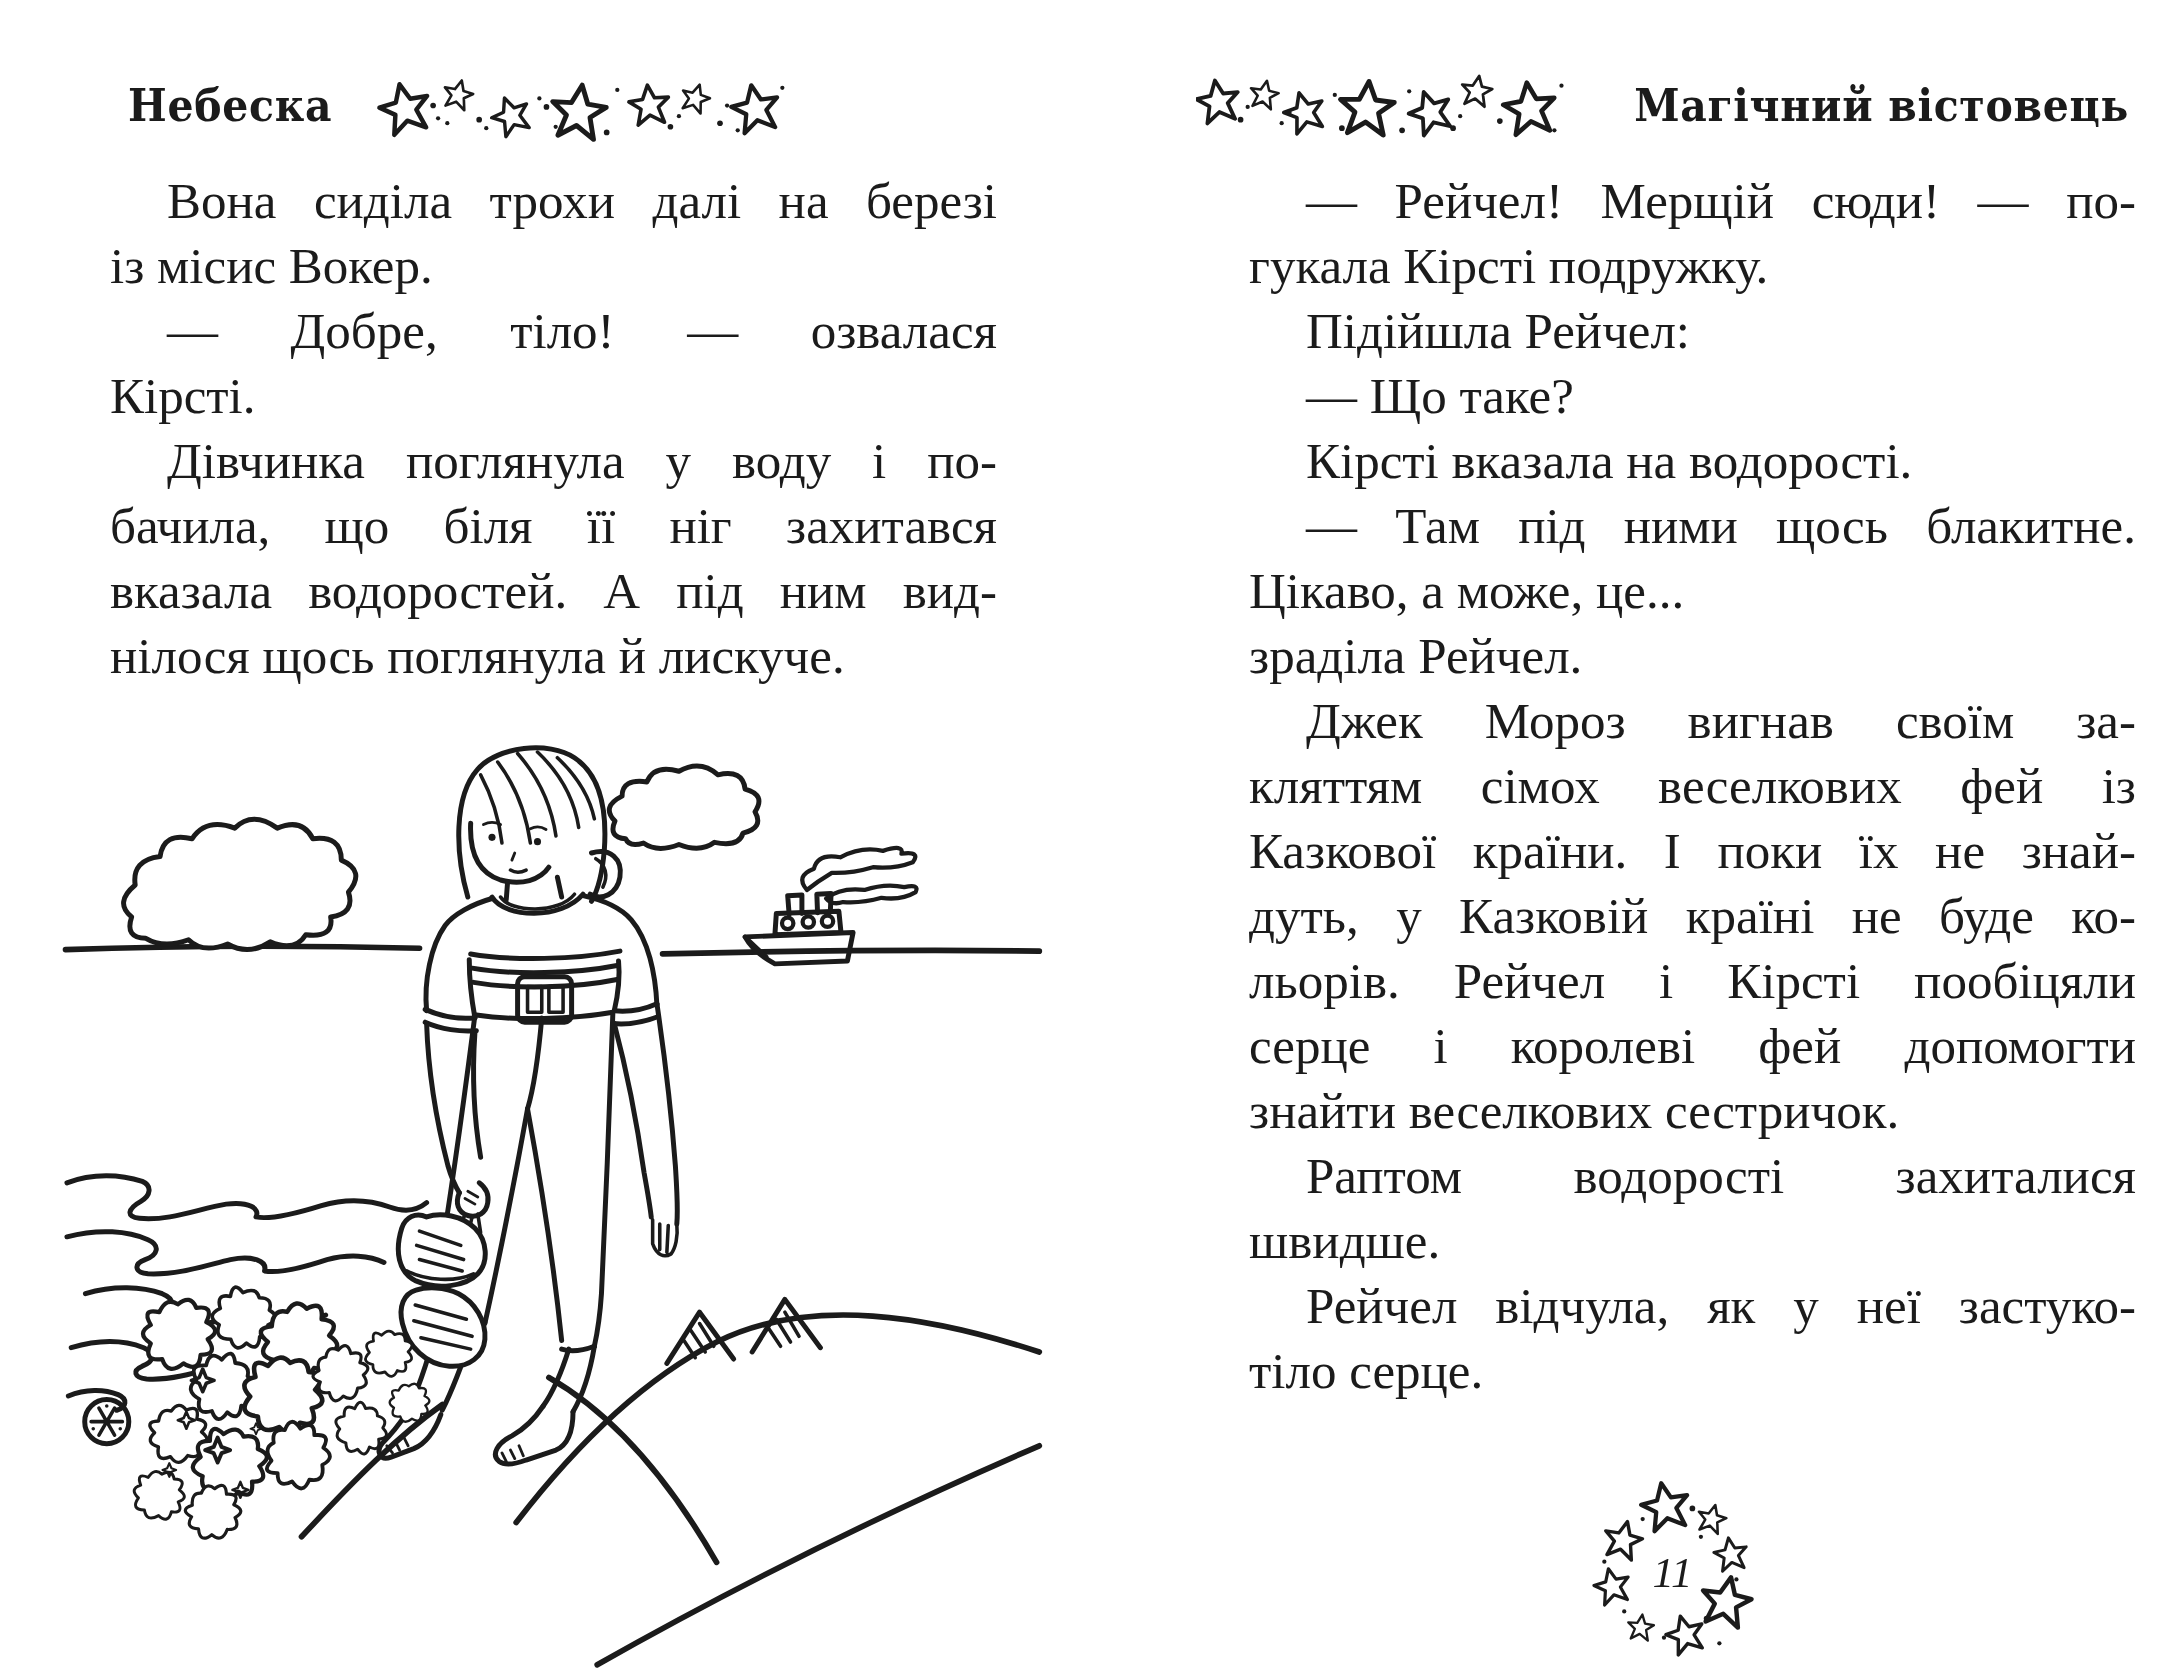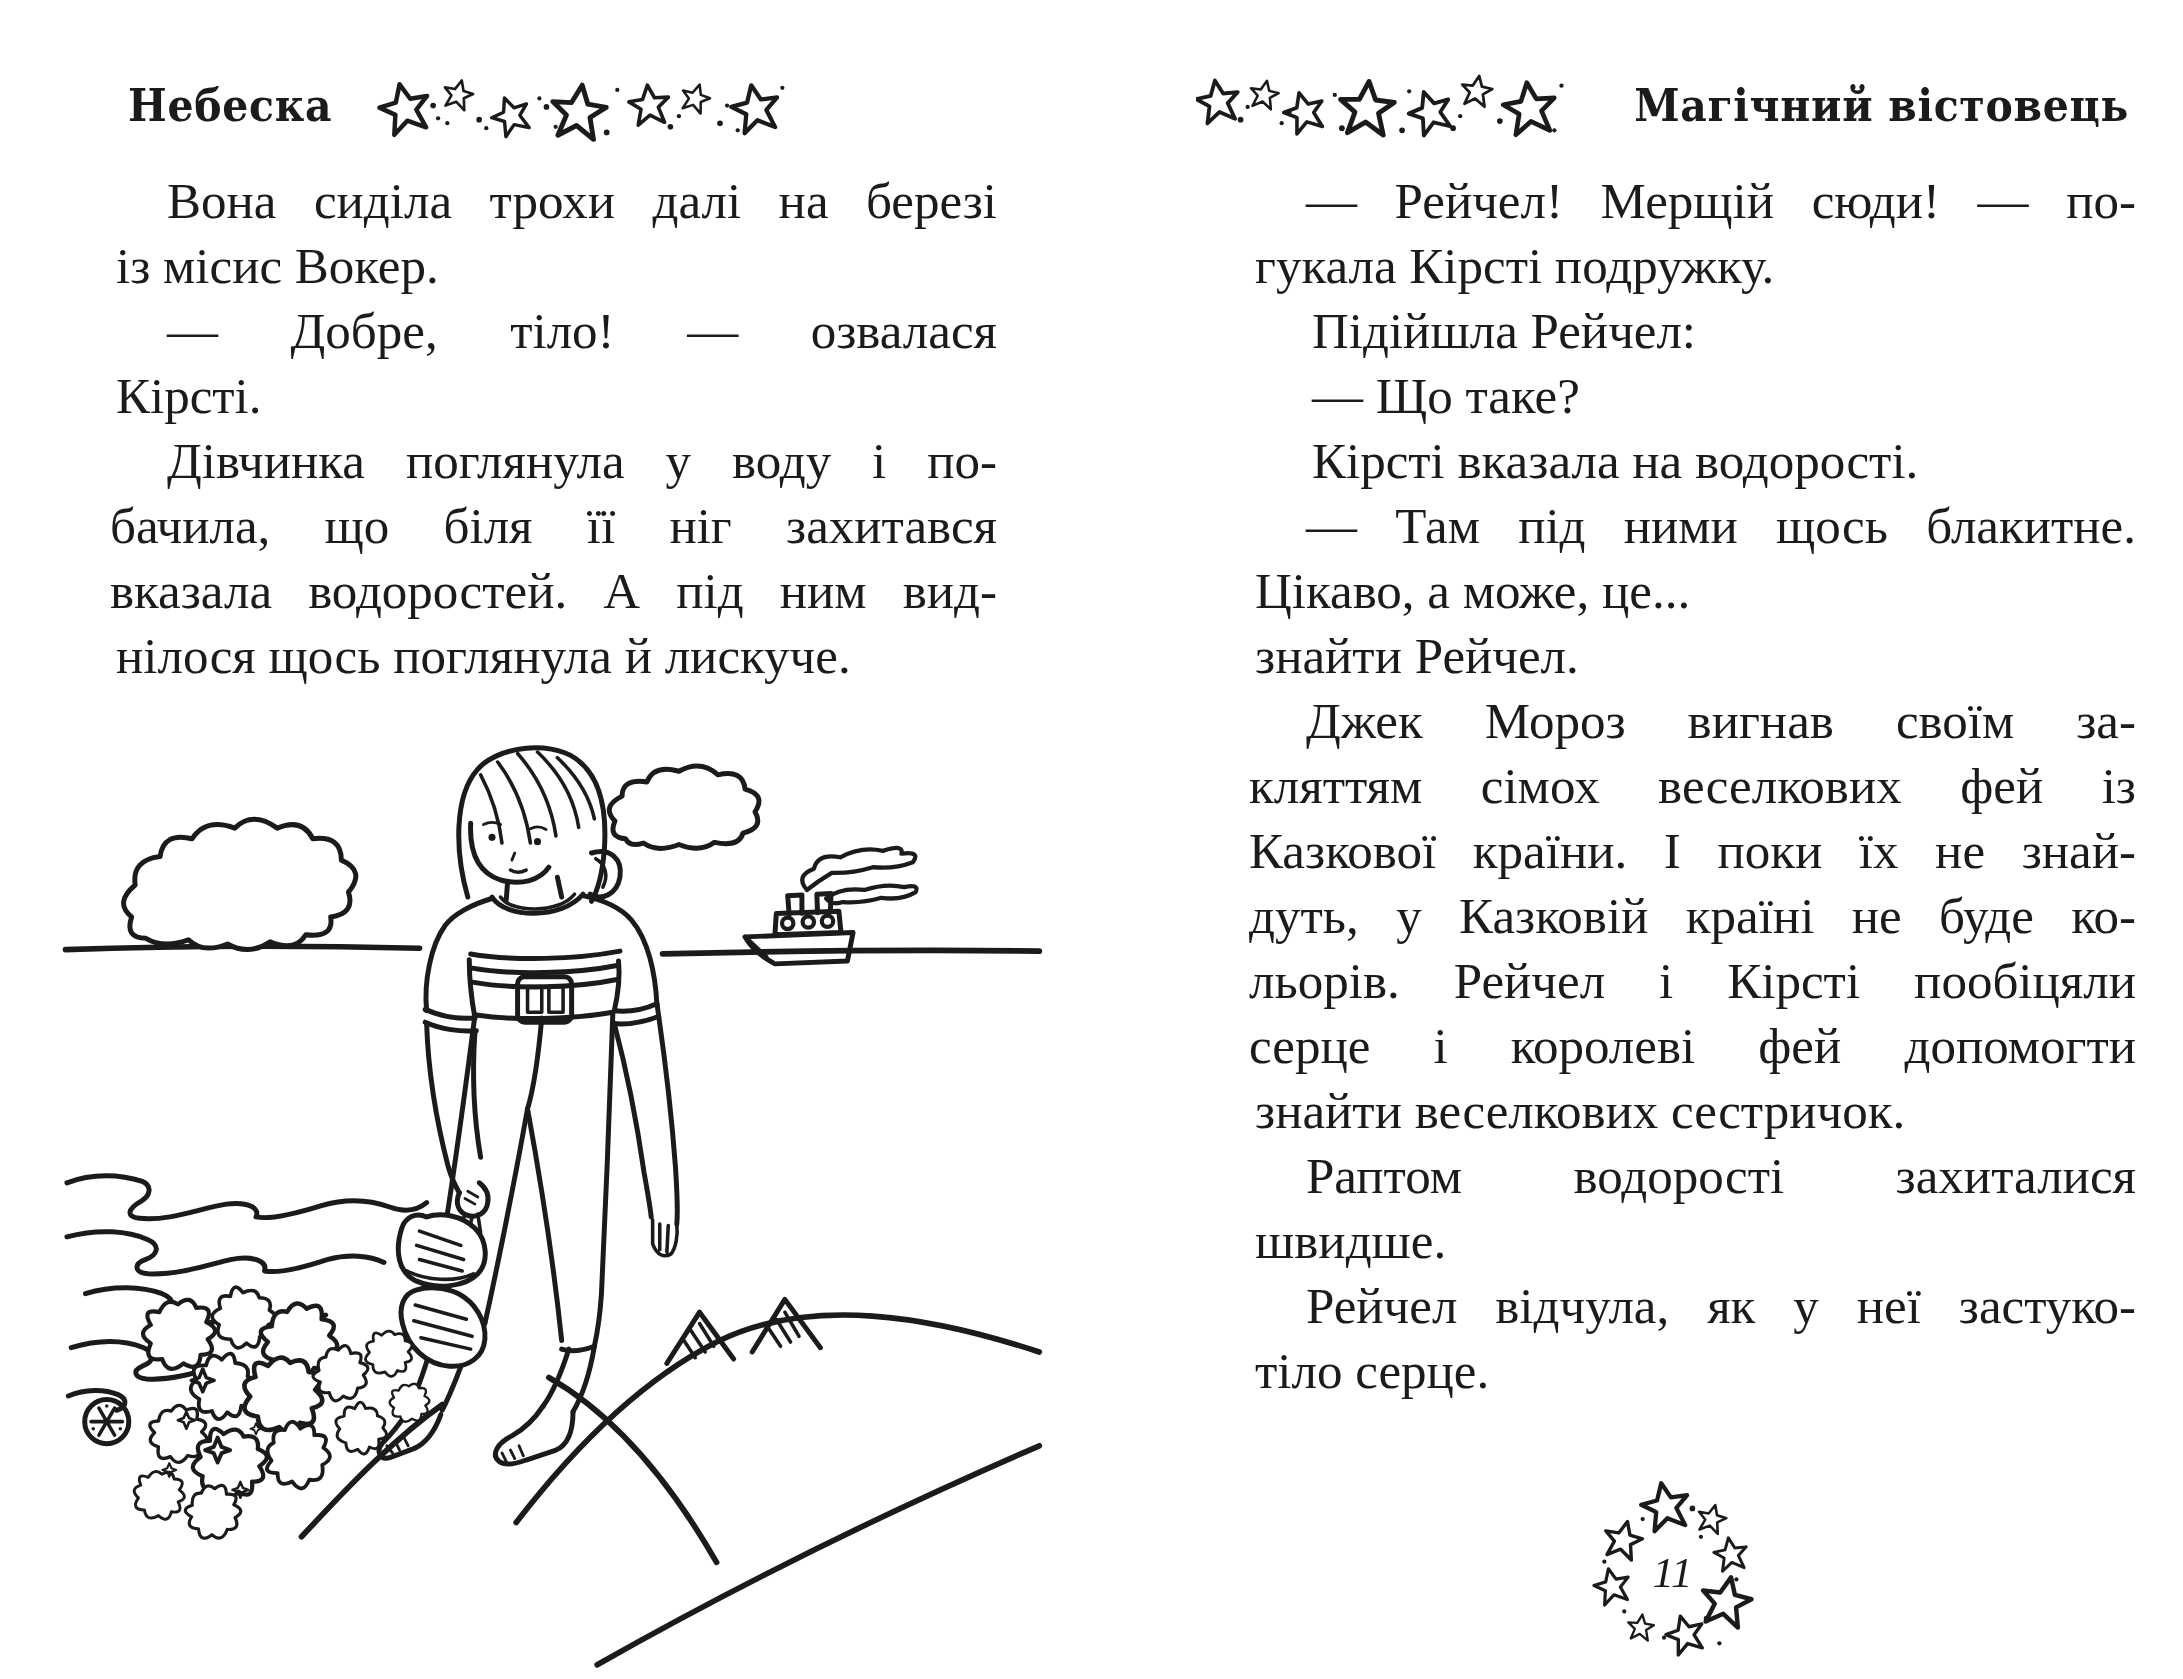--- a/index.html
+++ b/index.html
@@ -26,21 +26,21 @@
   .star-row{display:block;}
   
   .text-col{
     position:absolute;top:169px;width:887px;
     font-size:51px;line-height:65px;
     overflow:hidden;
   }
   .text-col.leftcol{left:110px;}
   .text-col.rightcol{left:1249px;}
   .line{text-align:justify;text-align-last:justify;white-space:nowrap;}
-  .line.para-end{text-align-last:left;white-space:normal;margin-left:6px;}
+  .line.para-end{text-align-last:left;white-space:normal;}
   .line.indent{text-indent:57px;}
   
   .illus{position:absolute;left:57px;top:725px;}
   .ink{stroke:#1b1b1b;fill:none;stroke-linecap:round;stroke-linejoin:round;}
   .inkfill{stroke:#1b1b1b;fill:#ffffff;stroke-linecap:round;stroke-linejoin:round;}
   
   .medallion{position:absolute;left:1580px;top:1480px;width:185px;height:196px;font-style:italic;}
   .medallion svg{position:absolute;left:0;top:0;}
   .page-num{
     position:absolute;left:0;top:68px;width:185px;
@@ -137,21 +137,21 @@
     </div>
 
   <div class="text-col rightcol">
       <div class="line indent fill">— Рейчел! Мерщій сюди! — по-</div>
       <div class="line para-end">гукала Кірсті подружку.</div>
       <div class="line indent para-end">Підійшла Рейчел:</div>
       <div class="line indent para-end">— Що таке?</div>
       <div class="line indent para-end">Кірсті вказала на водорості.</div>
       <div class="line indent fill">— Там під ними щось блакитне.</div>
       <div class="line para-end">Цікаво, а може, це...</div>
-      <div class="line para-end">знайти Рейчел.</div>
+      <div class="line para-end">зраділа Рейчел.</div>
       <div class="line indent fill">Джек Мороз вигнав своїм за-</div>
       <div class="line fill">кляттям сімох веселкових фей із</div>
       <div class="line fill">Казкової країни. І поки їх не знай-</div>
       <div class="line fill">дуть, у Казковій країні не буде ко-</div>
       <div class="line fill">льорів. Рейчел і Кірсті пообіцяли</div>
       <div class="line fill">серце і королеві фей допомогти</div>
       <div class="line para-end">знайти веселкових сестричок.</div>
       <div class="line indent fill">Раптом водорості захиталися</div>
       <div class="line para-end">швидше.</div>
       <div class="line indent fill">Рейчел відчула, як у неї застуко-</div>

